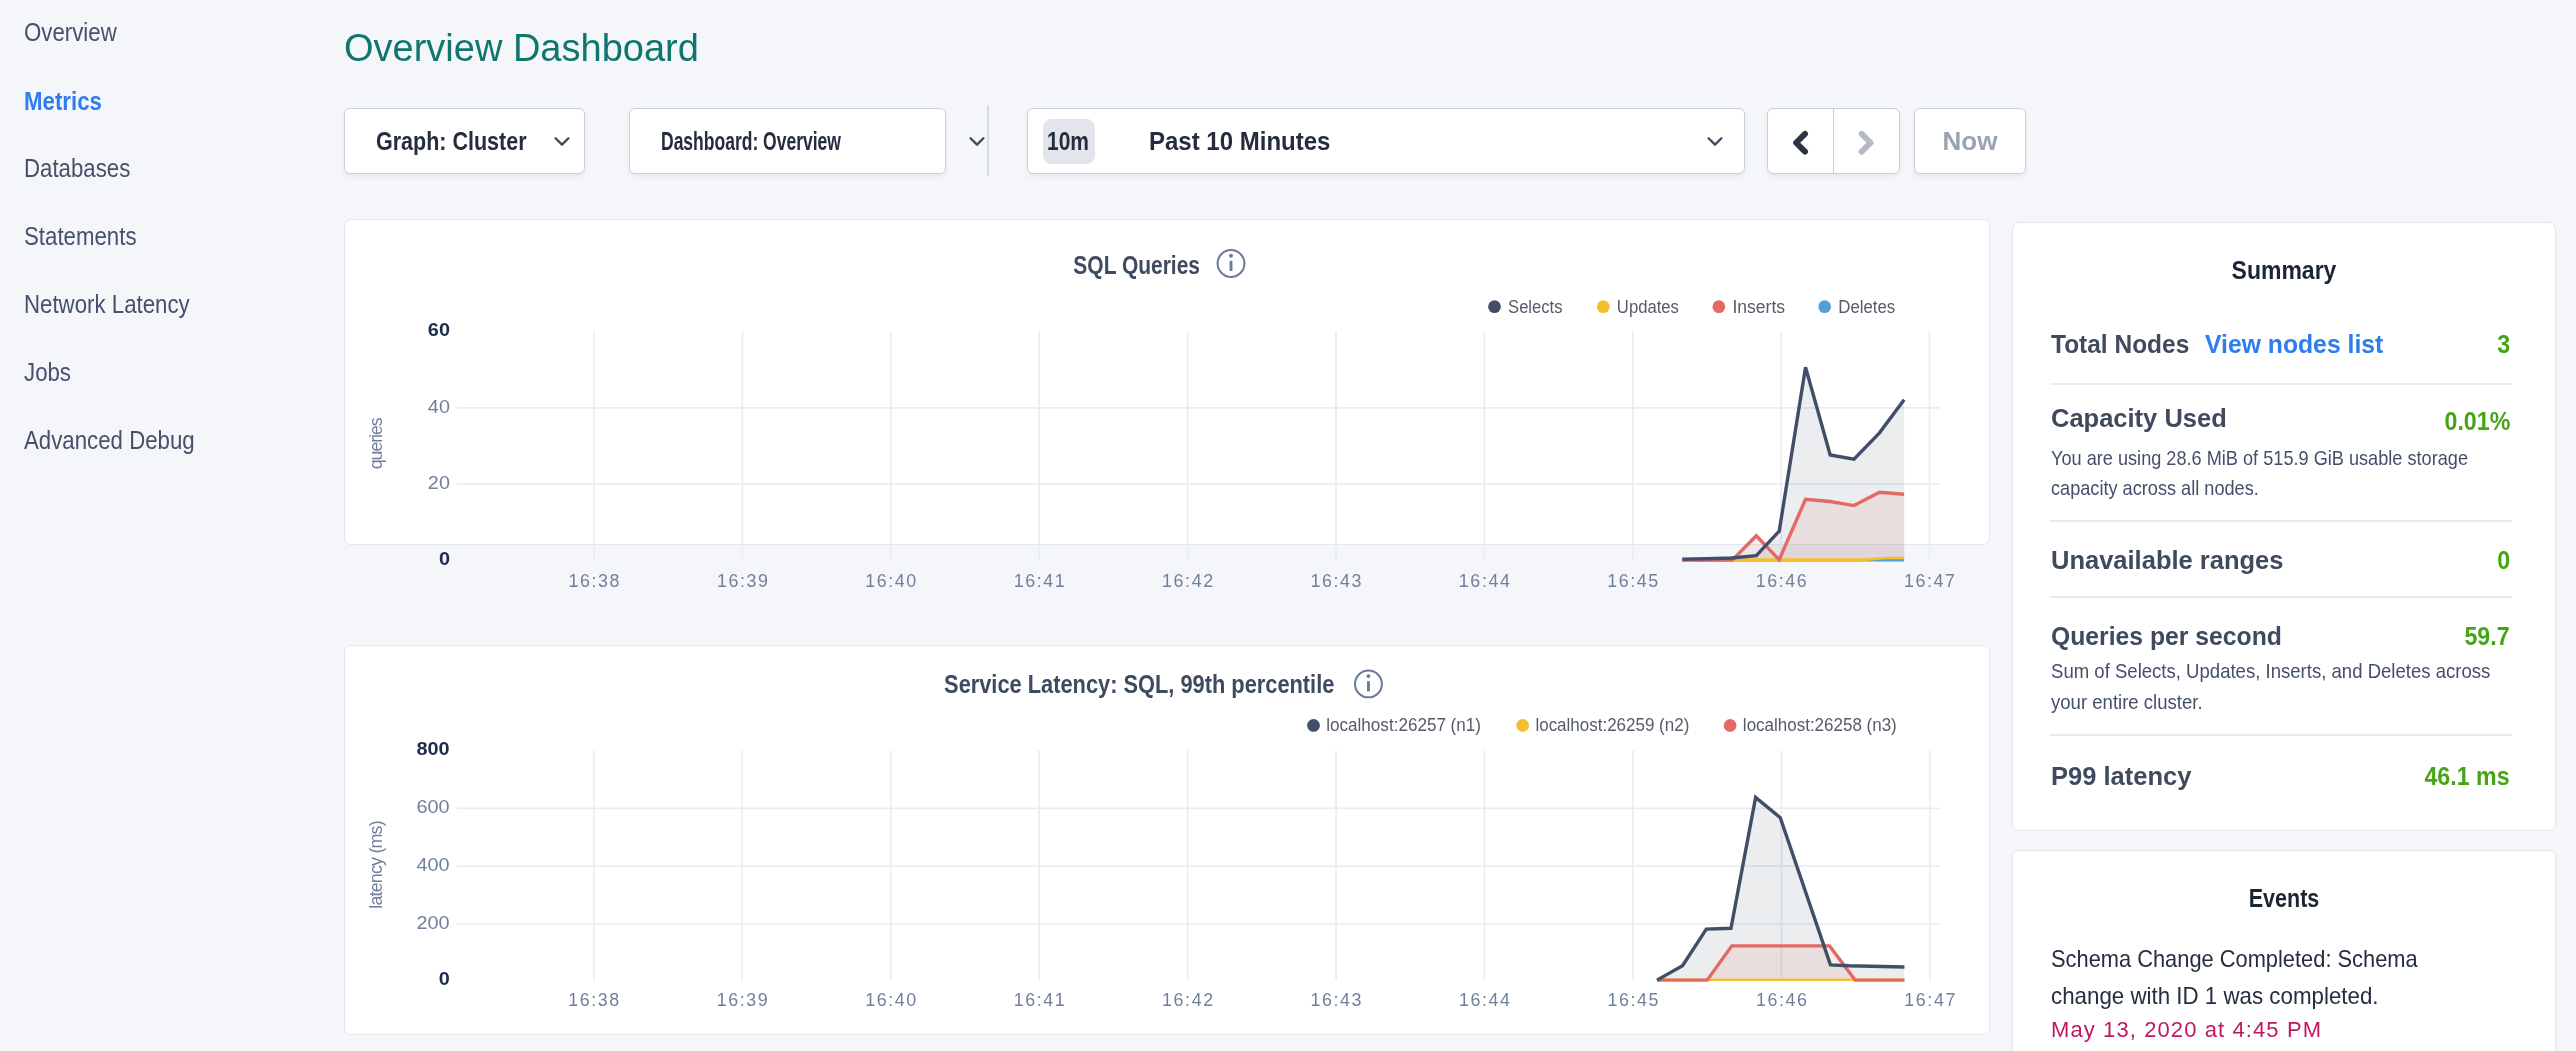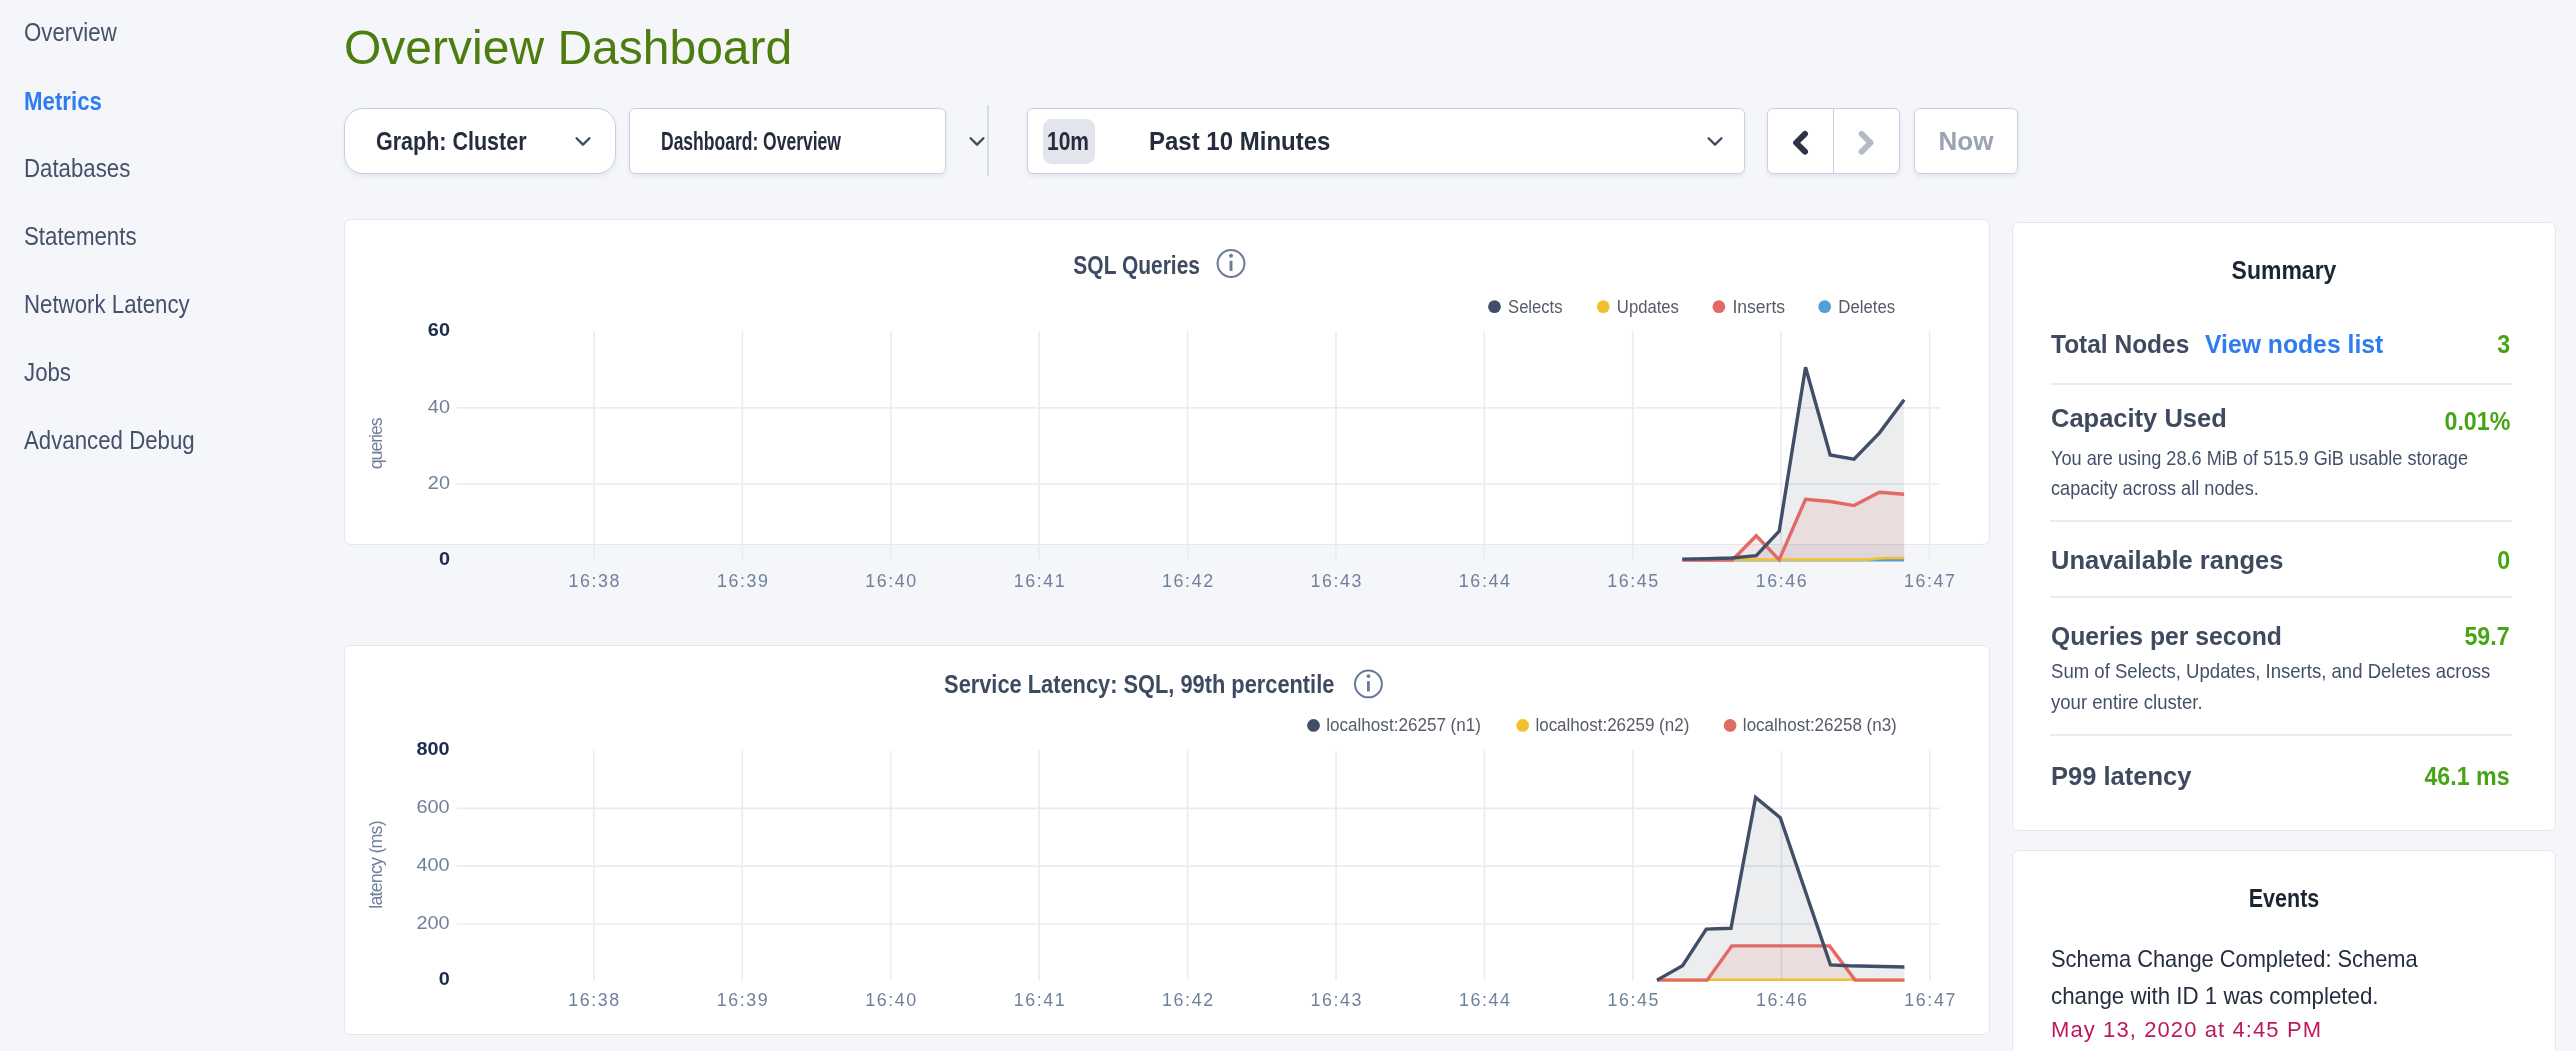--- a/index.html
+++ b/index.html
@@ -9,21 +9,21 @@
     background:#f4f6fa;
     font-family:"Liberation Sans", sans-serif;
     overflow:hidden;
   }
   .abs { position:absolute; }
   .cy { transform:translateY(-50%); line-height:1; white-space:nowrap; }
   
   .nav { position:absolute; left:24px; font-size:25px; color:#45516a; line-height:1; white-space:nowrap; transform:translateY(-50%) scaleX(0.89); transform-origin:left center; }
   .nav.active { color:#2f7cf0; font-weight:bold; }
   
-  #pageTitle { position:absolute; left:344px; top:48px; font-size:48px; color:#4d7c0f; font-weight:500; line-height:1; transform:translateY(-50%); }
+  #pageTitle { position:absolute; left:344px; top:48px; font-size:38px; color:#0f766e; font-weight:500; line-height:1; transform:translateY(-50%); }
   
   .ctl { position:absolute; top:108px; height:66px; background:#fff; border:1.7px solid #c9d0dc; border-radius:6px; display:flex; align-items:center; box-shadow:0 2.6px 4.3px rgba(70,80,100,0.08); }
   .ctl .lbl { font-size:25px; font-weight:bold; color:#242c3d; line-height:1; white-space:nowrap; }
   .caret { width:22px; height:22px; flex:none; }
   .vsep { position:absolute; left:987px; top:105px; width:1.7px; height:71px; background:#d8dce3; }
   .badge10m { background:#e2e6ec; border-radius:8.5px; font-size:25px; font-weight:bold; color:#242c3d; width:52px; height:45px; display:flex; align-items:center; justify-content:center; flex:none; }
   
   .panel { position:absolute; background:#fff; border:1.7px solid #e3e7ed; border-radius:6.8px; }
   
   .sumHead { position:absolute; left:0; right:0; text-align:center; font-size:25px; font-weight:bold; color:#1c2633; line-height:1; }
@@ -39,21 +39,21 @@
 <div class="nav cy" style="top:32px;">Overview</div>
 <div class="nav active cy" style="top:101px;">Metrics</div>
 <div class="nav cy" style="top:168px;">Databases</div>
 <div class="nav cy" style="top:236px;">Statements</div>
 <div class="nav cy" style="top:304px;">Network Latency</div>
 <div class="nav cy" style="top:372px;">Jobs</div>
 <div class="nav cy" style="top:440px;">Advanced Debug</div>
 
 <div id="pageTitle">Overview Dashboard</div>
 
-<div class="ctl" style="left:344px; width:272px; padding:0 21px 0 31px; justify-content:space-between;border-radius:19px;">
+<div class="ctl" style="left:344px; width:241px; padding:0 21px 0 31px; justify-content:space-between;">
   <span class="lbl" style="transform:scaleX(0.86); transform-origin:left center;">Graph: Cluster</span>
   <svg class="caret" viewBox="0 0 24 24" fill="none" stroke="#424c5f" stroke-width="2.6" stroke-linecap="round" stroke-linejoin="round">
       <path d="M5 9 L12 16 L19 9"></path>
     </svg>
 </div>
 <div class="ctl" style="left:629px; width:317px; padding:0 26px 0 31px; justify-content:space-between;gap:48px;">
   <span class="lbl" style="transform:scaleX(0.70); transform-origin:left center;">Dashboard: Overview</span>
   <svg class="caret" viewBox="0 0 24 24" fill="none" stroke="#424c5f" stroke-width="2.6" stroke-linecap="round" stroke-linejoin="round">
       <path d="M5 9 L12 16 L19 9"></path>
     </svg>
@@ -73,21 +73,21 @@
     <svg width="18.7" height="25.5" viewBox="0 0 22 30" style="margin-top:4.3px;" fill="none" stroke="#2c3444" stroke-width="7" stroke-linecap="round" stroke-linejoin="round">
         <path d="M16.5 4.5 L6 15 L16.5 25.5"></path>
       </svg>
   </div>
   <div style="flex:1; height:100%; display:flex; align-items:center; justify-content:center;">
     <svg width="18.7" height="25.5" viewBox="0 0 22 30" style="margin-top:4.3px;" fill="none" stroke="#b4bac6" stroke-width="7" stroke-linecap="round" stroke-linejoin="round">
         <path d="M5.5 4.5 L16 15 L5.5 25.5"></path>
       </svg>
   </div>
 </div>
-<div class="ctl" style="left:1914px; width:104px; justify-content:center;">
+<div class="ctl" style="left:1914px; width:112px; justify-content:center;">
   <span class="lbl" style="color:#9aa3b2; font-size:26px;">Now</span>
 </div>
 
 <div class="panel" style="left:344px; top:219px; width:1646px; height:326px;">
   <svg width="1642" height="402" viewBox="0 0 1931 473" style="position:absolute; left:0; top:0;">
 
     <text x="931" y="63.6" font-family="Liberation Sans" font-size="31" font-weight="bold" fill="#3e4a61" text-anchor="middle" textLength="149" lengthAdjust="spacingAndGlyphs">SQL Queries</text>
     <g fill="none" stroke="#6b7a99" stroke-width="2.4">
       <circle cx="1042" cy="51.2" r="15.8"></circle>
       <line x1="1042" y1="48" x2="1042" y2="60" stroke-width="3.4"></line>

